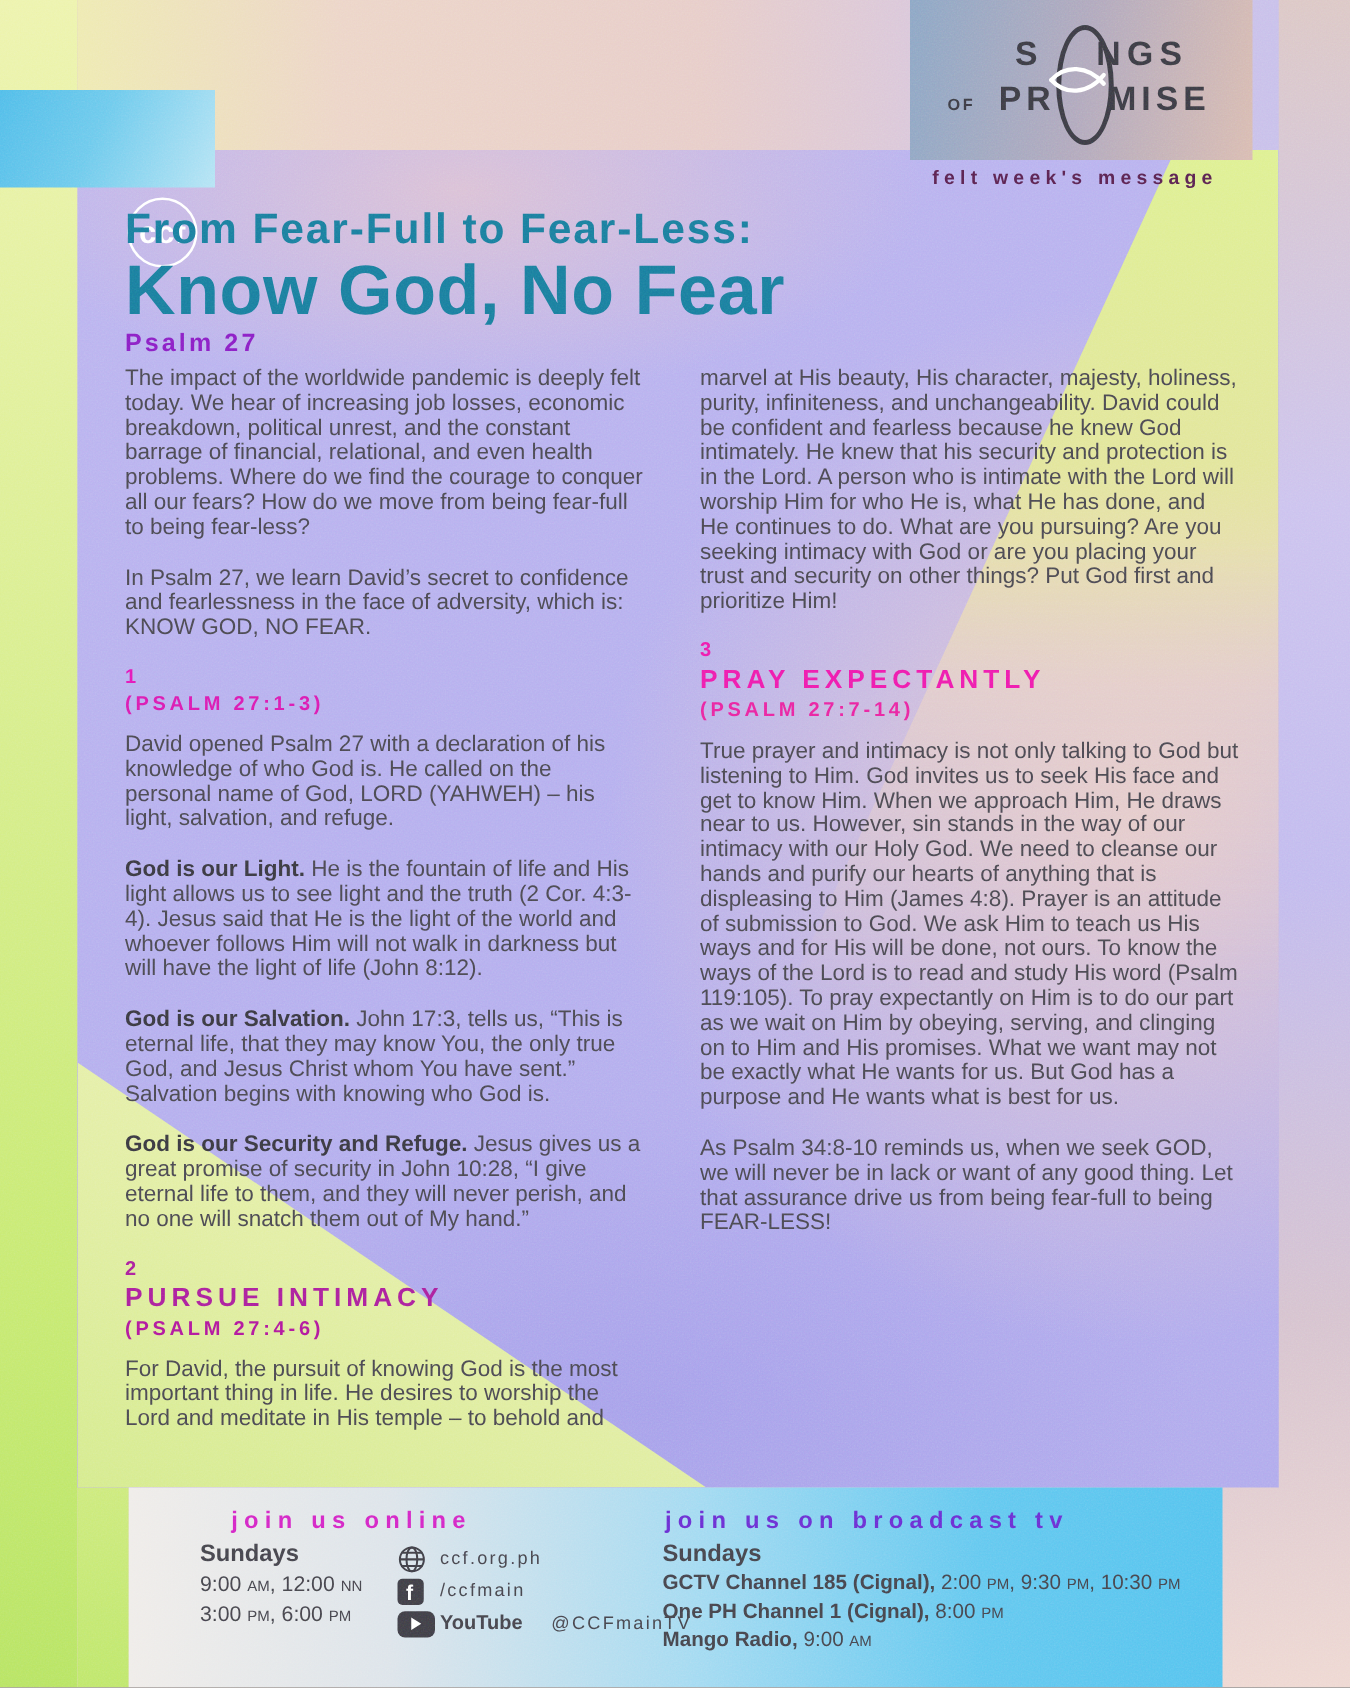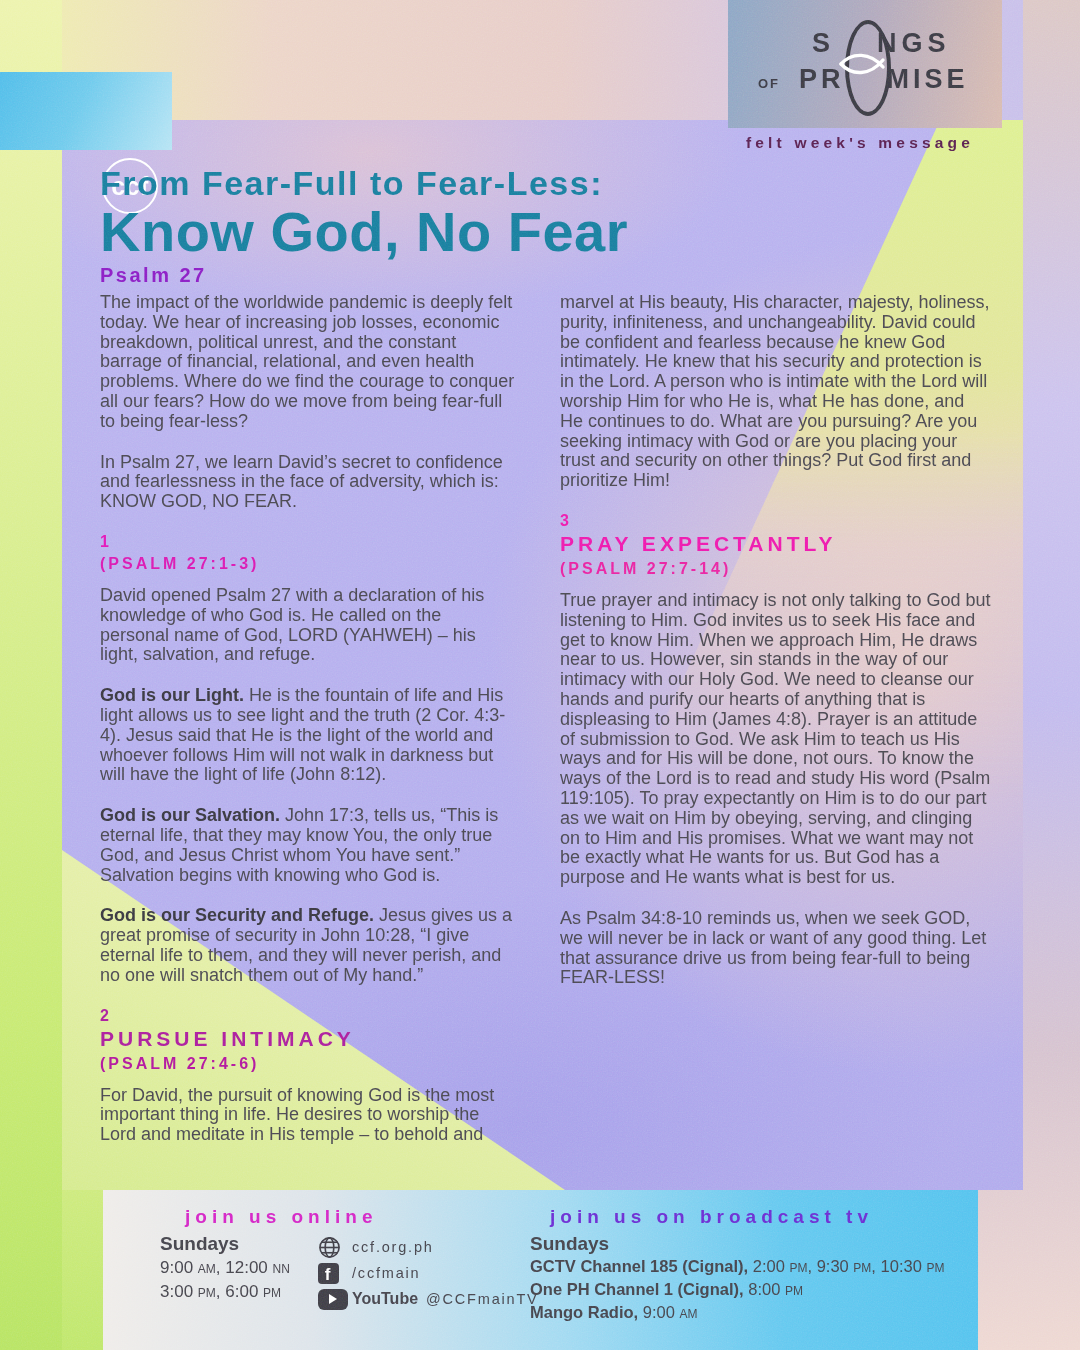--- a/index.html
+++ b/index.html
@@ -63,28 +63,28 @@
   .sec .stitle{font-size:21px;font-weight:700;line-height:24px;letter-spacing:4px;margin-top:2px;}
   .sec .sref{font-size:16px;font-weight:700;line-height:20px;letter-spacing:3px;margin-top:3px;}
   .sec1 .num,.sec1 .stitle{color:#e318b9;} .sec1 .sref{color:#da1ab2;}
   .sec2 .num,.sec2 .stitle{color:#ac1f9e;} .sec2 .sref{color:#b2189e;}
   .sec3 .num,.sec3 .stitle{color:#ee1bae;} .sec3 .sref{color:#e924a2;}
   
   .footer{position:absolute;left:103px;top:1190px;width:875px;height:160px;
     background:linear-gradient(90deg,#efecE9 0%,#dde4ea 24%,#a4daf1 52%,#64c8ef 78%,#55c3ee 100%);
     color:#45444c;}
   .f-online-h{position:absolute;left:57px;top:16px;font-size:19px;font-weight:700;letter-spacing:5px;color:#d426c6;margin-left:25px;}
-  .f-broadcast-h{position:absolute;left:447px;top:16px;font-size:19px;font-weight:700;letter-spacing:5px;color:#6b2ed3;}
+  .f-broadcast-h{position:absolute;left:429px;top:16px;font-size:19px;font-weight:700;letter-spacing:5px;color:#6b2ed3;}
   .f-day{font-size:19px;font-weight:700;}
   .f-online-times{position:absolute;left:57px;top:42px;font-size:17px;line-height:24px;}
   .sc{font-variant:small-caps;}
   .f-links{position:absolute;left:215px;top:44px;}
   .f-link{display:flex;align-items:center;height:26px;font-size:14.5px;letter-spacing:1.8px;}
   .f-link .ic{width:34px;display:flex;align-items:center;}
-  .yt-word{font-weight:700;font-size:16px;letter-spacing:0;margin-right:8px;font-stretch:condensed;}
+  .yt-word{font-weight:700;font-size:16px;letter-spacing:0;margin-right:23px;font-stretch:condensed;}
   .fb-box{width:21px;height:21px;background:#3f3e46;border-radius:4px;color:#fff;
     font-weight:700;font-size:17px;display:flex;align-items:flex-end;justify-content:center;line-height:19px;}
   .yt-box{width:30px;height:21px;background:#3f3e46;border-radius:6px;display:flex;align-items:center;justify-content:center;}
   .yt-tri{width:0;height:0;border-left:8px solid #fff;border-top:5px solid transparent;border-bottom:5px solid transparent;}
   .f-broadcast-body{position:absolute;left:427px;top:42px;font-size:16.5px;line-height:23px;}
   .f-broadcast-body .row strong{font-weight:700;}
   
   .grain{position:absolute;inset:0;mix-blend-mode:soft-light;pointer-events:none;z-index:40;}
 </style>
 </head>

